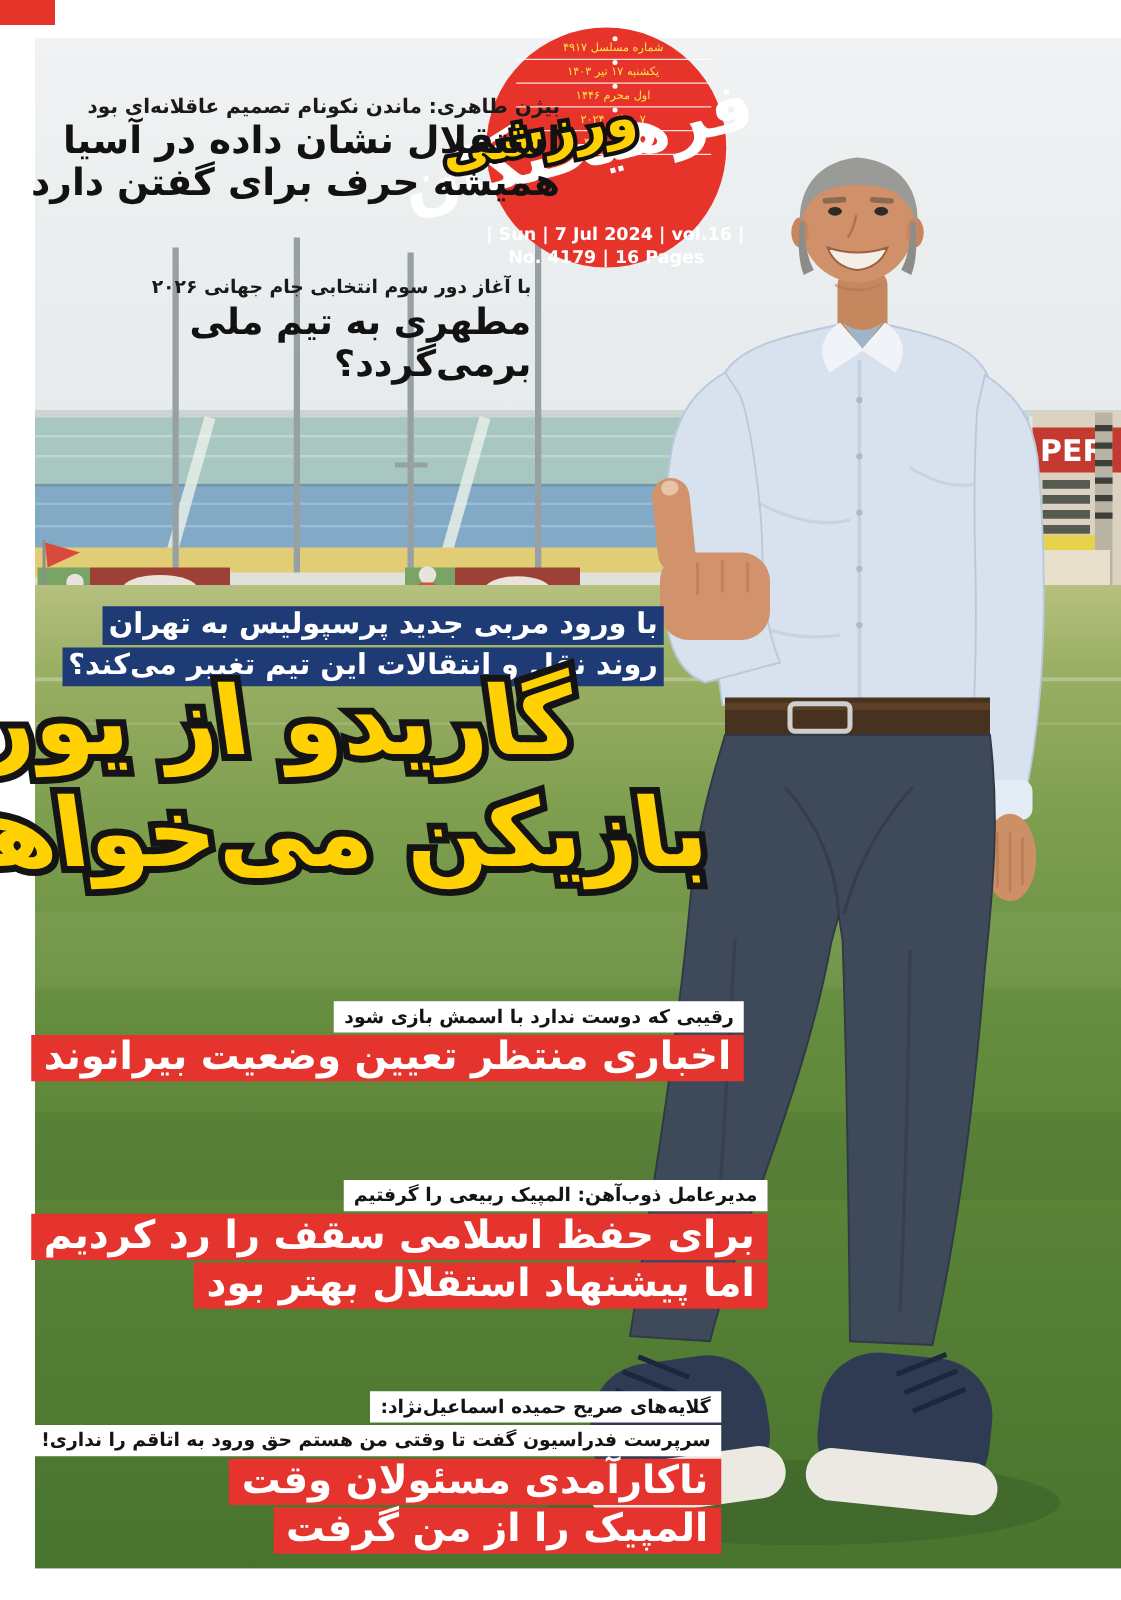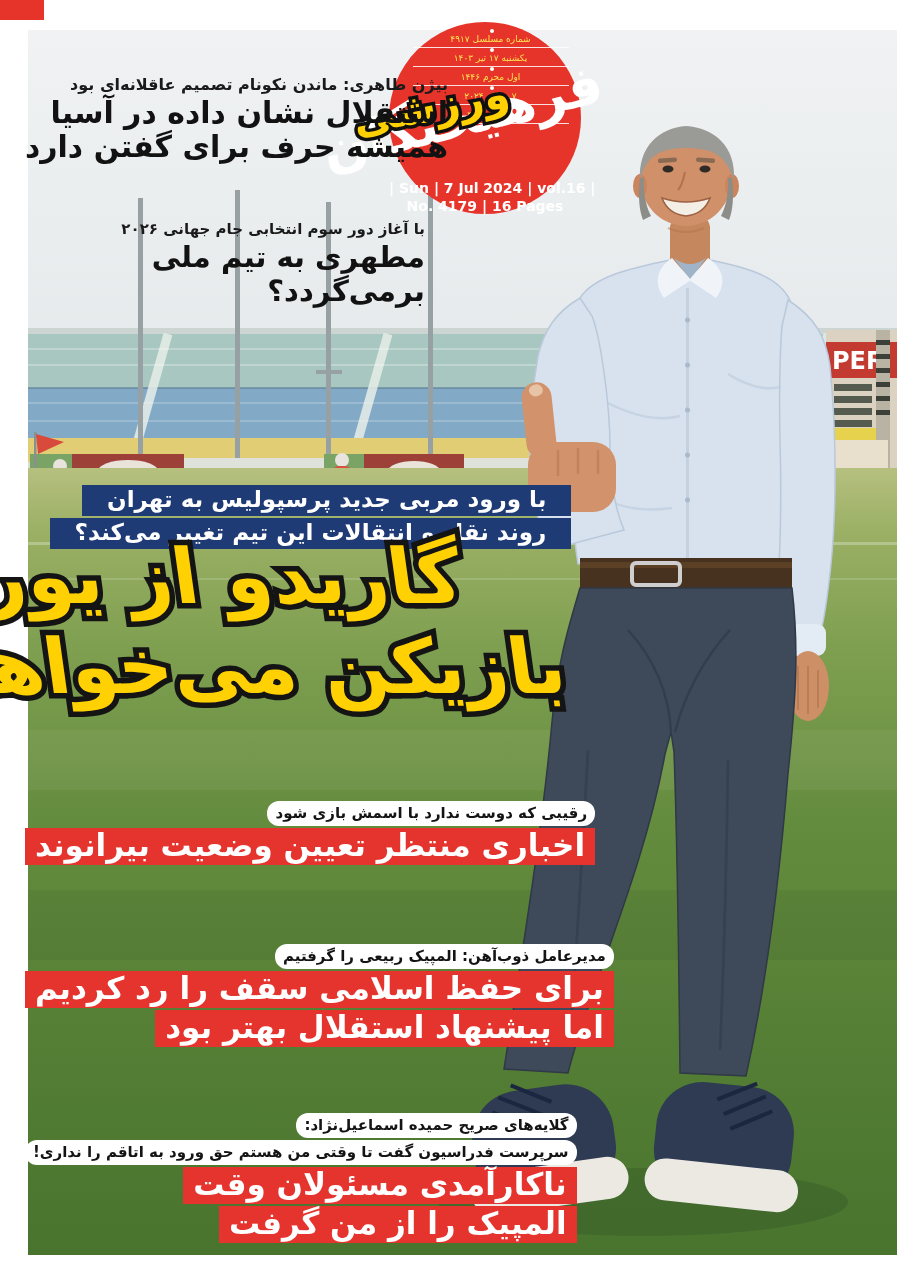--- a/index.html
+++ b/index.html
@@ -18,35 +18,35 @@
   .story-esteghlal .kicker-plain{font-size:16px;line-height:22px;margin-top:38px;}
   .story-esteghlal .headline-plain{font-size:30px;line-height:34px;}
 
   .story-motahari{right:472px;top:219px;text-align:right;}
   .story-motahari .kicker-plain{font-size:15px;line-height:21px;}
   .story-motahari .headline-plain{font-size:29px;line-height:34px;}
 
   
   .lead-kicker{left:26px;top:485px;display:flex;flex-direction:column;align-items:flex-start;row-gap:2px;}
   .blue-chip{background:#1f3b76;color:#ffffff;font-weight:700;font-size:23px;line-height:27px;
-             padding:1px 25px 3px;white-space:nowrap;direction:rtl;}
+             padding:1px 5px 3px;white-space:nowrap;direction:rtl;}
   .blue-chip.indent{margin-left:56px;}
 
   .mega{position:absolute;right:325px;top:518px;padding:14px;text-align:right;direction:rtl;
         transform:skewX(8deg);}
   .mega-line{display:grid;justify-items:end;font-weight:700;font-size:76px;line-height:1.18;
              white-space:nowrap;}
   .mega-line span{grid-area:1/1;}
   .mega-stroke{color:#141414;-webkit-text-stroke:11px #141414;}
   .mega-fill{color:#ffd103;}
 
   
   .band-story{left:25px;display:flex;flex-direction:column;align-items:flex-start;row-gap:2px;}
   .white-chip{background:#ffffff;color:#141414;font-weight:700;font-size:15px;line-height:20px;
-              padding:2px 8px 3px;white-space:nowrap;direction:rtl;border-radius:12px;}
+              padding:2px 8px 3px;white-space:nowrap;direction:rtl;}
   .red-chip{background:#e5332d;color:#ffffff;font-weight:700;font-size:31px;line-height:30px;
             padding:2px 10px 5px;white-space:nowrap;direction:rtl;}
   .story-beiranvand{top:801px;}
   .story-zobahan{top:944px;}
   .story-esmailnejad{top:1113px;}
 
   
   .logo{position:absolute;left:389px;top:22px;width:192px;height:192px;border-radius:50%;
         background:#e6342b;}
   .logo-info{position:absolute;right:12px;top:7px;width:156px;display:flex;flex-direction:column;}

